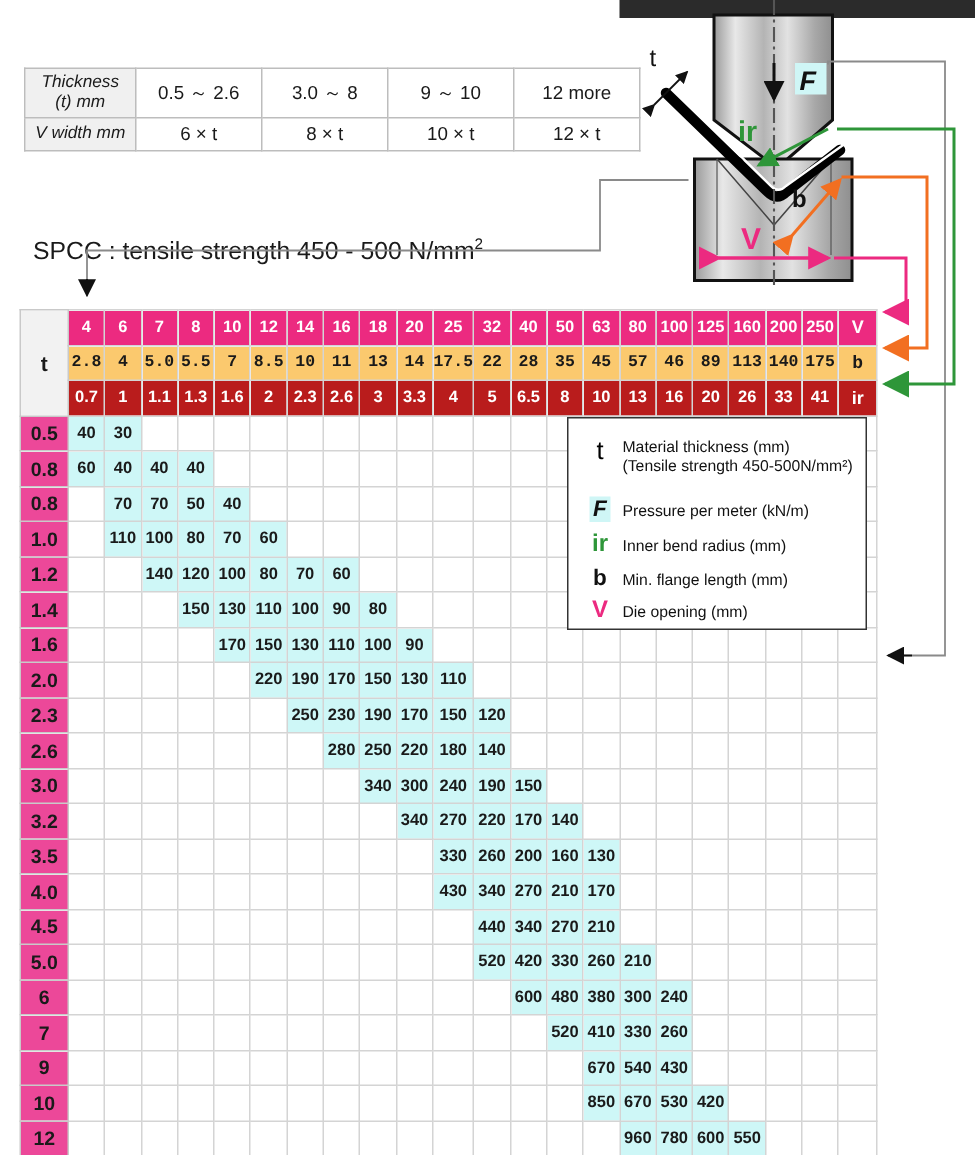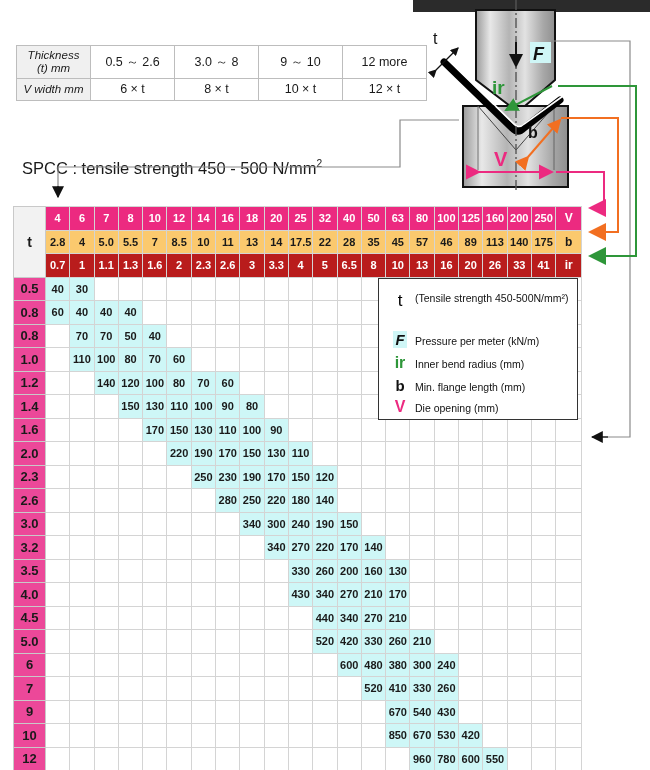--- a/index.html
+++ b/index.html
@@ -66,21 +66,21 @@
   }
   #matrix td.rowlabel{
     background:#ec4899; width:32px;
     font-size:13px; font-weight:bold;
     border-color:#c9c9c9;
   }
   #matrix col.datacol{ width:24.3px; }
   #matrix col.endcol{ width:26px; }
 
   td.hv  { background:#EC2A80; color:#ffffff; border-color:#EC2A80; }
-  td.hb  { background:#FBC96E; color:#1a1a1a; border-color:#F0BC5E; }
+  td.hb  { background:#FBC96E; color:#1a1a1a; border-color:#F0BC5E;font-family:Liberation Mono, monospace; }
   td.hir { background:#b91c1c; color:#ffffff; border-color:#2E9639; }
   td.hv.tag, td.hb.tag, td.hir.tag{ font-size:12px; font-weight:bold; }
   td.cell-on { background:#CEF7F7; border-color:#bcdede; }
   td.cell-off{ background:#ffffff; }
 
   
   #legend{
     position:absolute; left:378px; top:278px;
     width:200px; height:142px;
     background:#ffffff; border:1px solid #333;
@@ -767,20 +767,21 @@
         <td class="cell-off"></td>
         <td class="cell-off"></td>
       </tr>
     </tbody>
 </table>
 
 <div id="legend">
   <div class="leg-row" id="leg-t">
     <div class="leg-sym">t</div>
     <div class="leg-txt">
+      <div>Material thickness (mm)</div>
       <div>(Tensile strength 450-500N/mm²)</div>
     </div>
   </div>
   <div class="leg-row" id="leg-F">
     <div class="leg-sym"><span>F</span></div>
     <div class="leg-txt">Pressure per meter (kN/m)</div>
   </div>
   <div class="leg-row" id="leg-ir">
     <div class="leg-sym">ir</div>
     <div class="leg-txt">Inner bend radius (mm)</div>

